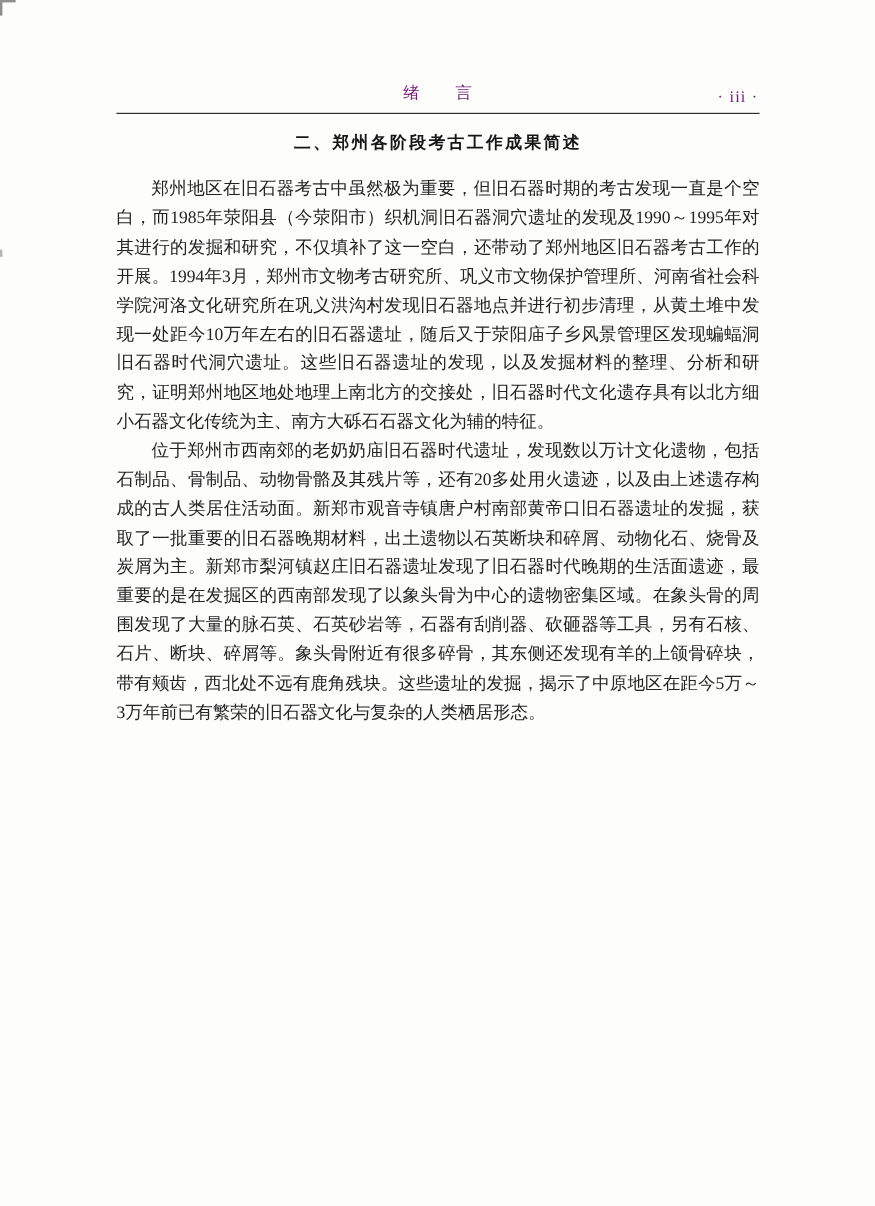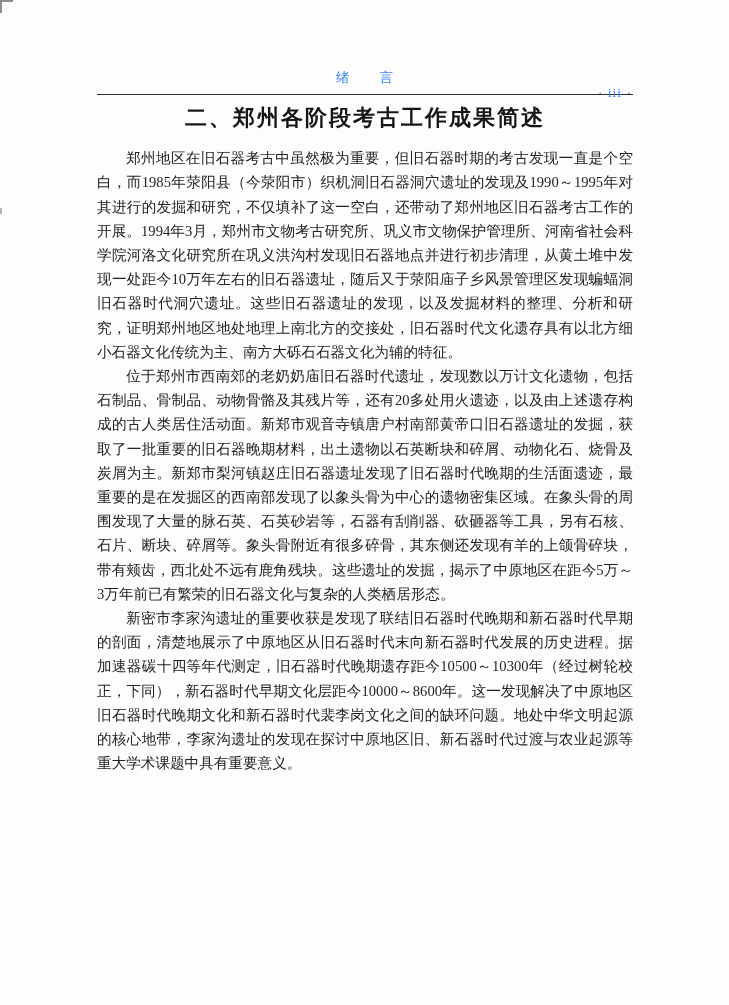--- a/index.html
+++ b/index.html
@@ -41,33 +41,33 @@
   .content {
     position: absolute;
     left: 97px;
     top: 69px;
     width: 536px;
   }
   .running-header {
     position: relative;
     height: 18px;
     font-size: 13.5px;
-    color: #3b82f6;
+    color: #701a75;
   }
   .header-title {
     position: absolute;
     left: 50%;
     transform: translateX(-50%);
     white-space: nowrap;
     letter-spacing: 1px;
   }
   .page-number {
     position: absolute;
     right: 1px;
-    top: 16px;
+    top: 4px;
     letter-spacing: 1px;
   }
   .header-rule {
     margin-top: 7px;
     border: none;
     border-top: 1.6px solid #2e2e2e;
     height: 0;
   }
   .body-text {
     margin-top: 11px;
@@ -82,21 +82,21 @@
     text-indent: 2em;
   }
   .body-text p.no-indent {
     text-indent: 0;
   }
   .section-heading {
     margin: 10px 0 16px 0;
     text-align: center;
     font-family: "Liberation Sans", "DejaVu Sans", sans-serif;
     font-weight: 700;
-    font-size: 22px;
+    font-size: 14px;
     letter-spacing: 2px;
     color: #161616;
     text-indent: 0;
   }
 </style>
 </head>
 <body>
 
 <div class="page">
 
@@ -116,18 +116,17 @@
     <div class="body-text">
 
 
 
       <h2 class="section-heading">二、郑州各阶段考古工作成果简述</h2>
 
       <p>郑州地区在旧石器考古中虽然极为重要，但旧石器时期的考古发现一直是个空白，而1985年荥阳县（今荥阳市）织机洞旧石器洞穴遗址的发现及1990～1995年对其进行的发掘和研究，不仅填补了这一空白，还带动了郑州地区旧石器考古工作的开展。1994年3月，郑州市文物考古研究所、巩义市文物保护管理所、河南省社会科学院河洛文化研究所在巩义洪沟村发现旧石器地点并进行初步清理，从黄土堆中发现一处距今10万年左右的旧石器遗址，随后又于荥阳庙子乡风景管理区发现蝙蝠洞旧石器时代洞穴遗址。这些旧石器遗址的发现，以及发掘材料的整理、分析和研究，证明郑州地区地处地理上南北方的交接处，旧石器时代文化遗存具有以北方细小石器文化传统为主、南方大砾石石器文化为辅的特征。</p>
 
       <p>位于郑州市西南郊的老奶奶庙旧石器时代遗址，发现数以万计文化遗物，包括石制品、骨制品、动物骨骼及其残片等，还有20多处用火遗迹，以及由上述遗存构成的古人类居住活动面。新郑市观音寺镇唐户村南部黄帝口旧石器遗址的发掘，获取了一批重要的旧石器晚期材料，出土遗物以石英断块和碎屑、动物化石、烧骨及炭屑为主。新郑市梨河镇赵庄旧石器遗址发现了旧石器时代晚期的生活面遗迹，最重要的是在发掘区的西南部发现了以象头骨为中心的遗物密集区域。在象头骨的周围发现了大量的脉石英、石英砂岩等，石器有刮削器、砍砸器等工具，另有石核、石片、断块、碎屑等。象头骨附近有很多碎骨，其东侧还发现有羊的上颌骨碎块，带有颊齿，西北处不远有鹿角残块。这些遗址的发掘，揭示了中原地区在距今5万～3万年前已有繁荣的旧石器文化与复杂的人类栖居形态。</p>
 
-      <p>新密市李家沟遗址的重要收获是发现了联结旧石器时代晚期和新石器时代早期的剖面，清楚地展示了中原地区从旧石器时代末向新石器时代发展的历史进程。据加速器碳十四等年代测定，旧石器时代晚期遗存距今10500～10300年（经过树轮校正，下同），新石器时代早期文化层距今10000～8600年。这一发现解决了中原地区旧石器时代晚期文化和新石器时代裴李岗文化之间的缺环问题。地处中华文明起源的核心地带，李家沟遗址的发现在探讨中原地区旧、新石器时代过渡与农业起源等重大学术课题中具有重要意义。</p>
 
 
     </div>
   </div>
 </div>
 
 </body></html>

